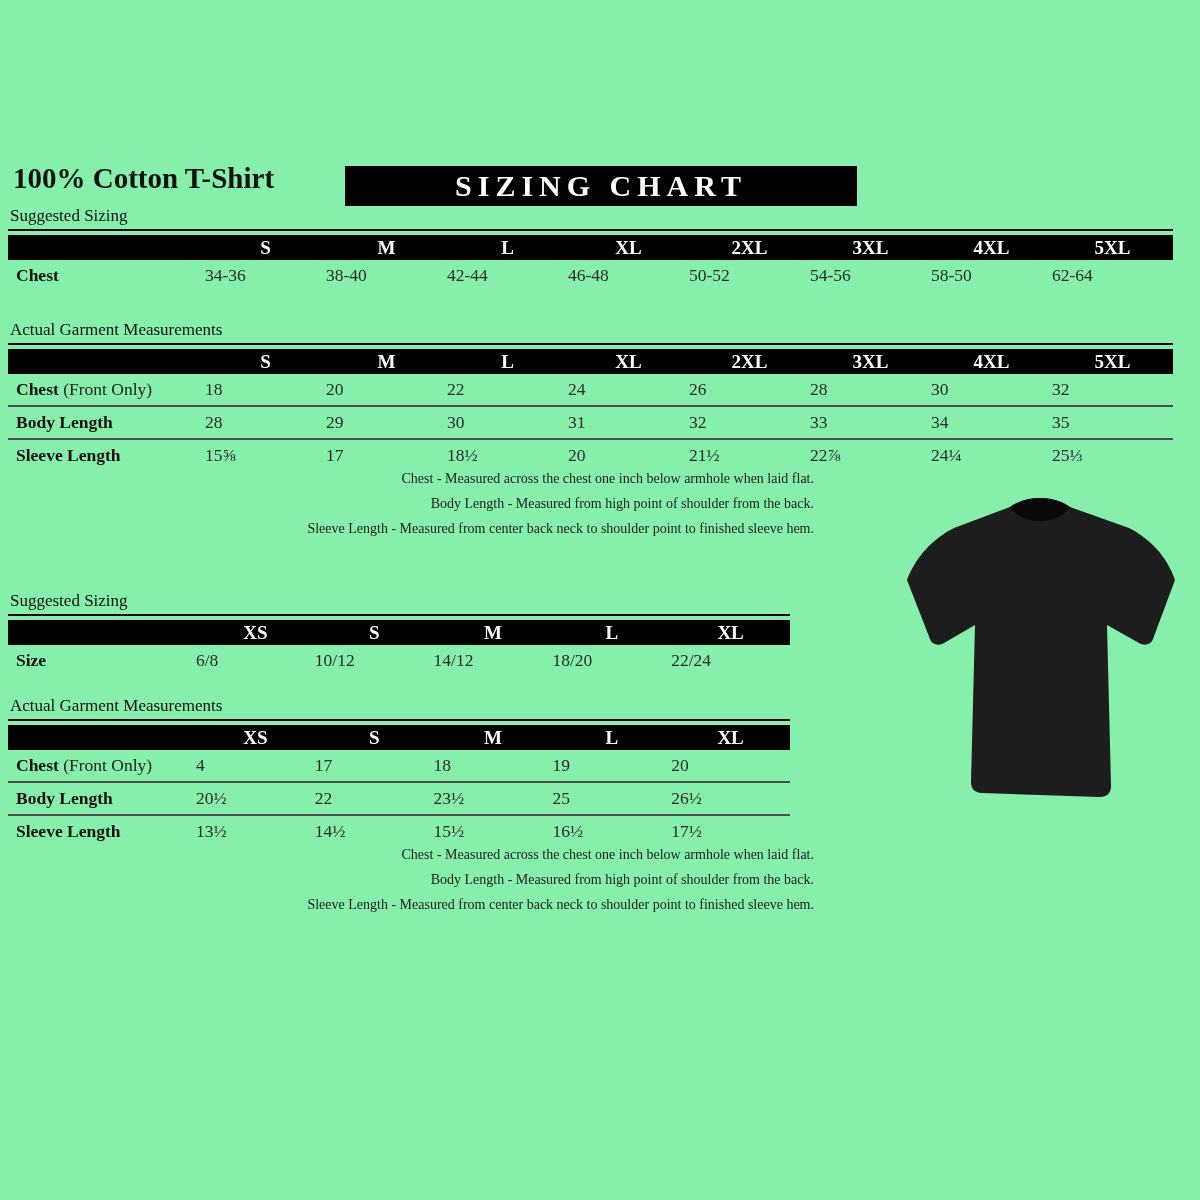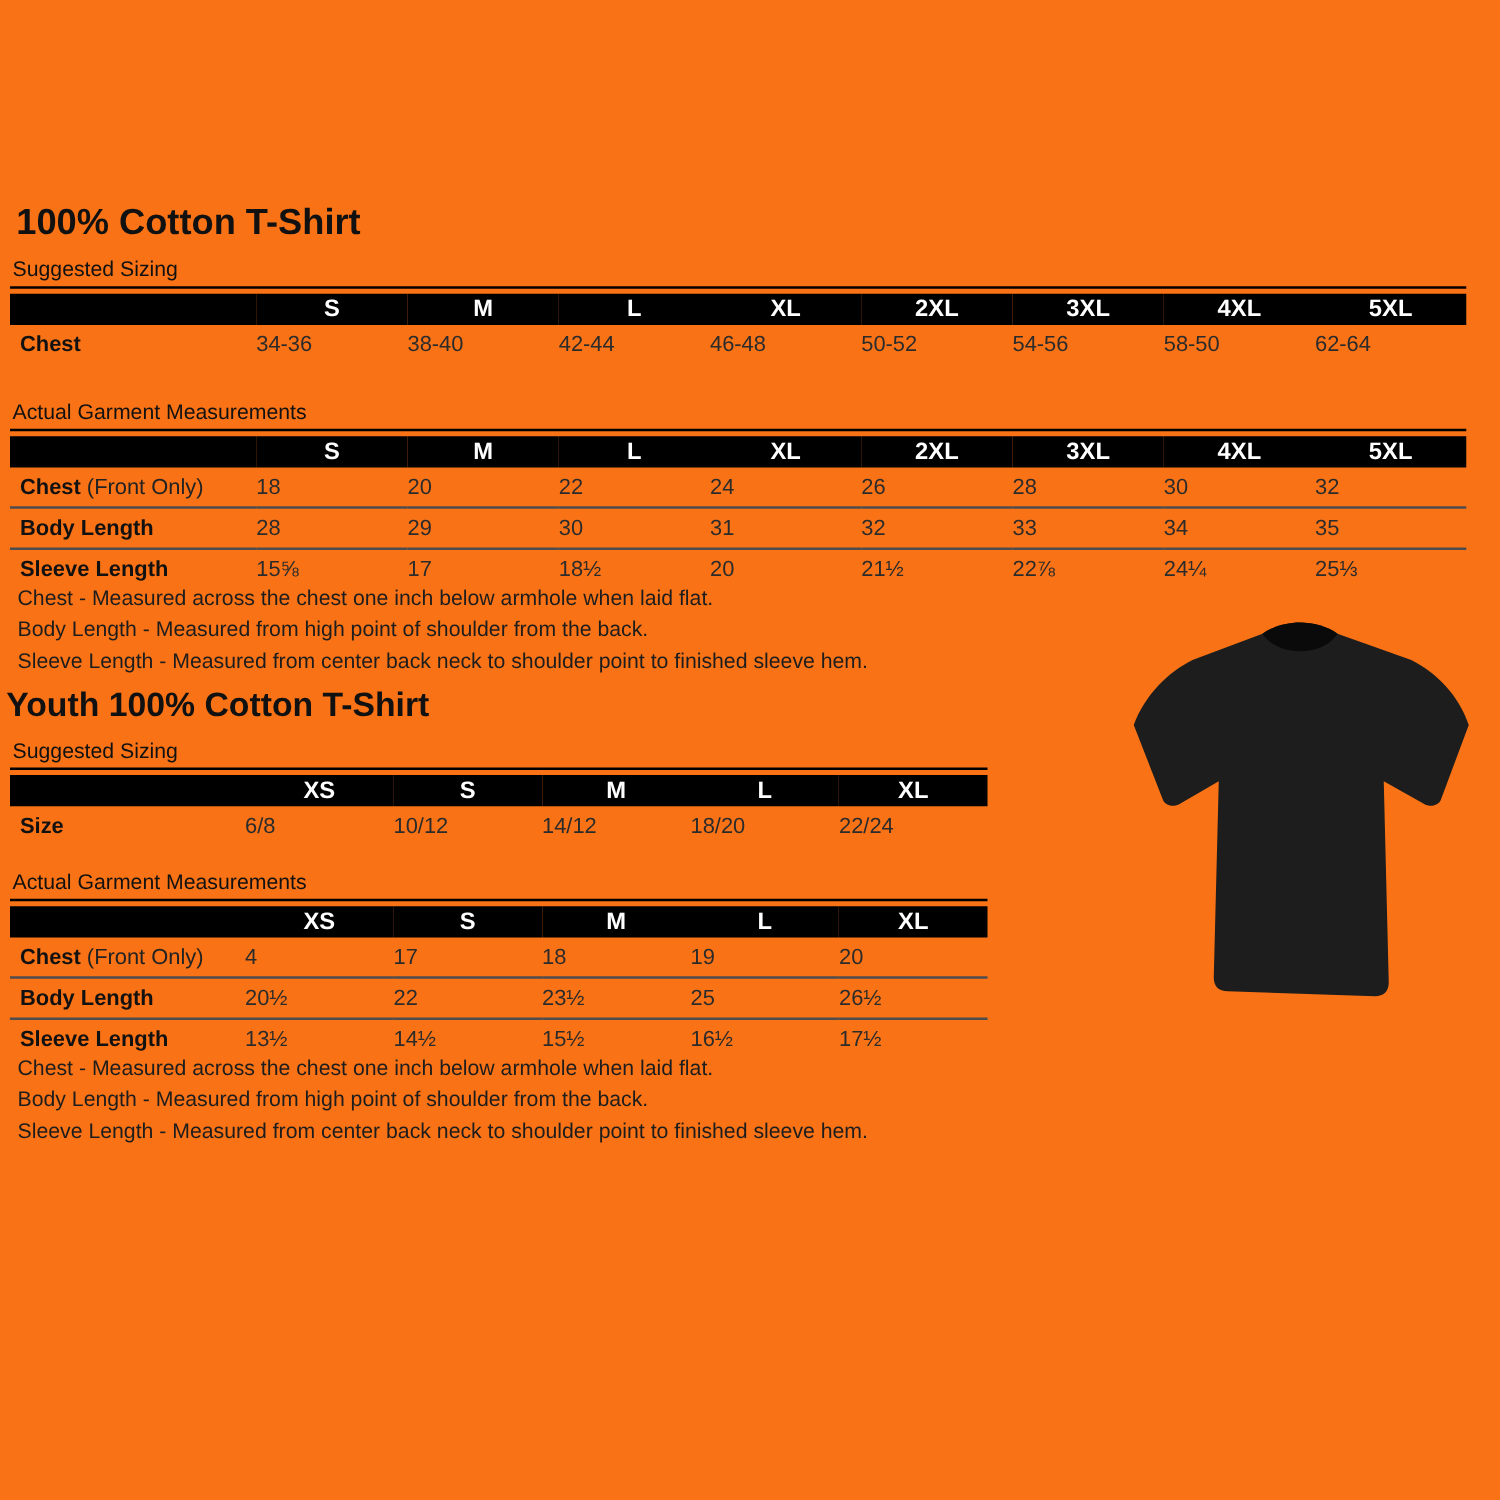--- a/index.html
+++ b/index.html
@@ -1,21 +1,21 @@
 <!DOCTYPE html>
 <html><head>
 <meta charset="utf-8">
 <style>
   html, body { margin: 0; padding: 0; background: #ffffff; }
   #canvas {
     position: relative;
     width: 1200px;
     height: 1200px;
-    background: #f97316;
-    font-family: Liberation Sans, sans-serif;
+    background: #86efac;
+    font-family: Liberation Serif, serif;
     color: #1d1d1d;
     overflow: hidden;
   }
   .page-title {
     position: absolute;
     left: 13px; top: 162px;
     font-size: 29px;
     font-weight: bold;
     color: #111;
     margin: 0;
@@ -77,29 +77,30 @@
   table.size-table tbody td {
     text-align: left;
     font-size: 17.5px;
     color: #2b2b2b;
     height: 29px;
     padding: 0;
   }
   table.size-table tbody tr + tr td,
   table.size-table tbody tr + tr th { border-top: 2px solid #4d4d4d; }
   .notes { position: absolute; width: 800px; }
-  .notes p { margin: 0; font-size: 17px; line-height: 25px; color: #1d1d1d; }
+  .notes p { margin: 0; font-size: 14px; line-height: 25px; color: #1d1d1d; text-align: right; }
   .tshirt-wrap { position: absolute; left: 890px; top: 486px; width: 300px; height: 325px; }
 </style>
 </head>
 <body>
 
 <div id="canvas">
 
   <h1 class="page-title">100% Cotton T-Shirt</h1>
+  <div class="banner">SIZING CHART</div>
 
   <div class="table-block" style="left:8px; top:206px; width:1165px;">
     <div class="section-label">Suggested Sizing</div>
     <div class="top-rule"></div>
     <table class="size-table">
         <thead>
           <tr>
             <th class="row-label" style="width: 197px;"></th>
             <th>S</th>
             <th>M</th>
@@ -181,21 +182,20 @@
         </tbody>
       </table>
   </div>
 
   <div class="notes" style="left:14px; top:466px;">
     <p>Chest - Measured across the chest one inch below armhole when laid flat.</p>
     <p>Body Length - Measured from high point of shoulder from the back.</p>
     <p>Sleeve Length - Measured from center back neck to shoulder point to finished sleeve hem.</p>
   </div>
 
-  <h2 class="youth-title">Youth 100% Cotton T-Shirt</h2>
 
   <div class="table-block" style="left:8px; top:591px; width:782px;">
     <div class="section-label">Suggested Sizing</div>
     <div class="top-rule"></div>
     <table class="size-table">
         <thead>
           <tr>
             <th class="row-label" style="width: 188px;"></th>
             <th>XS</th>
             <th>S</th>

